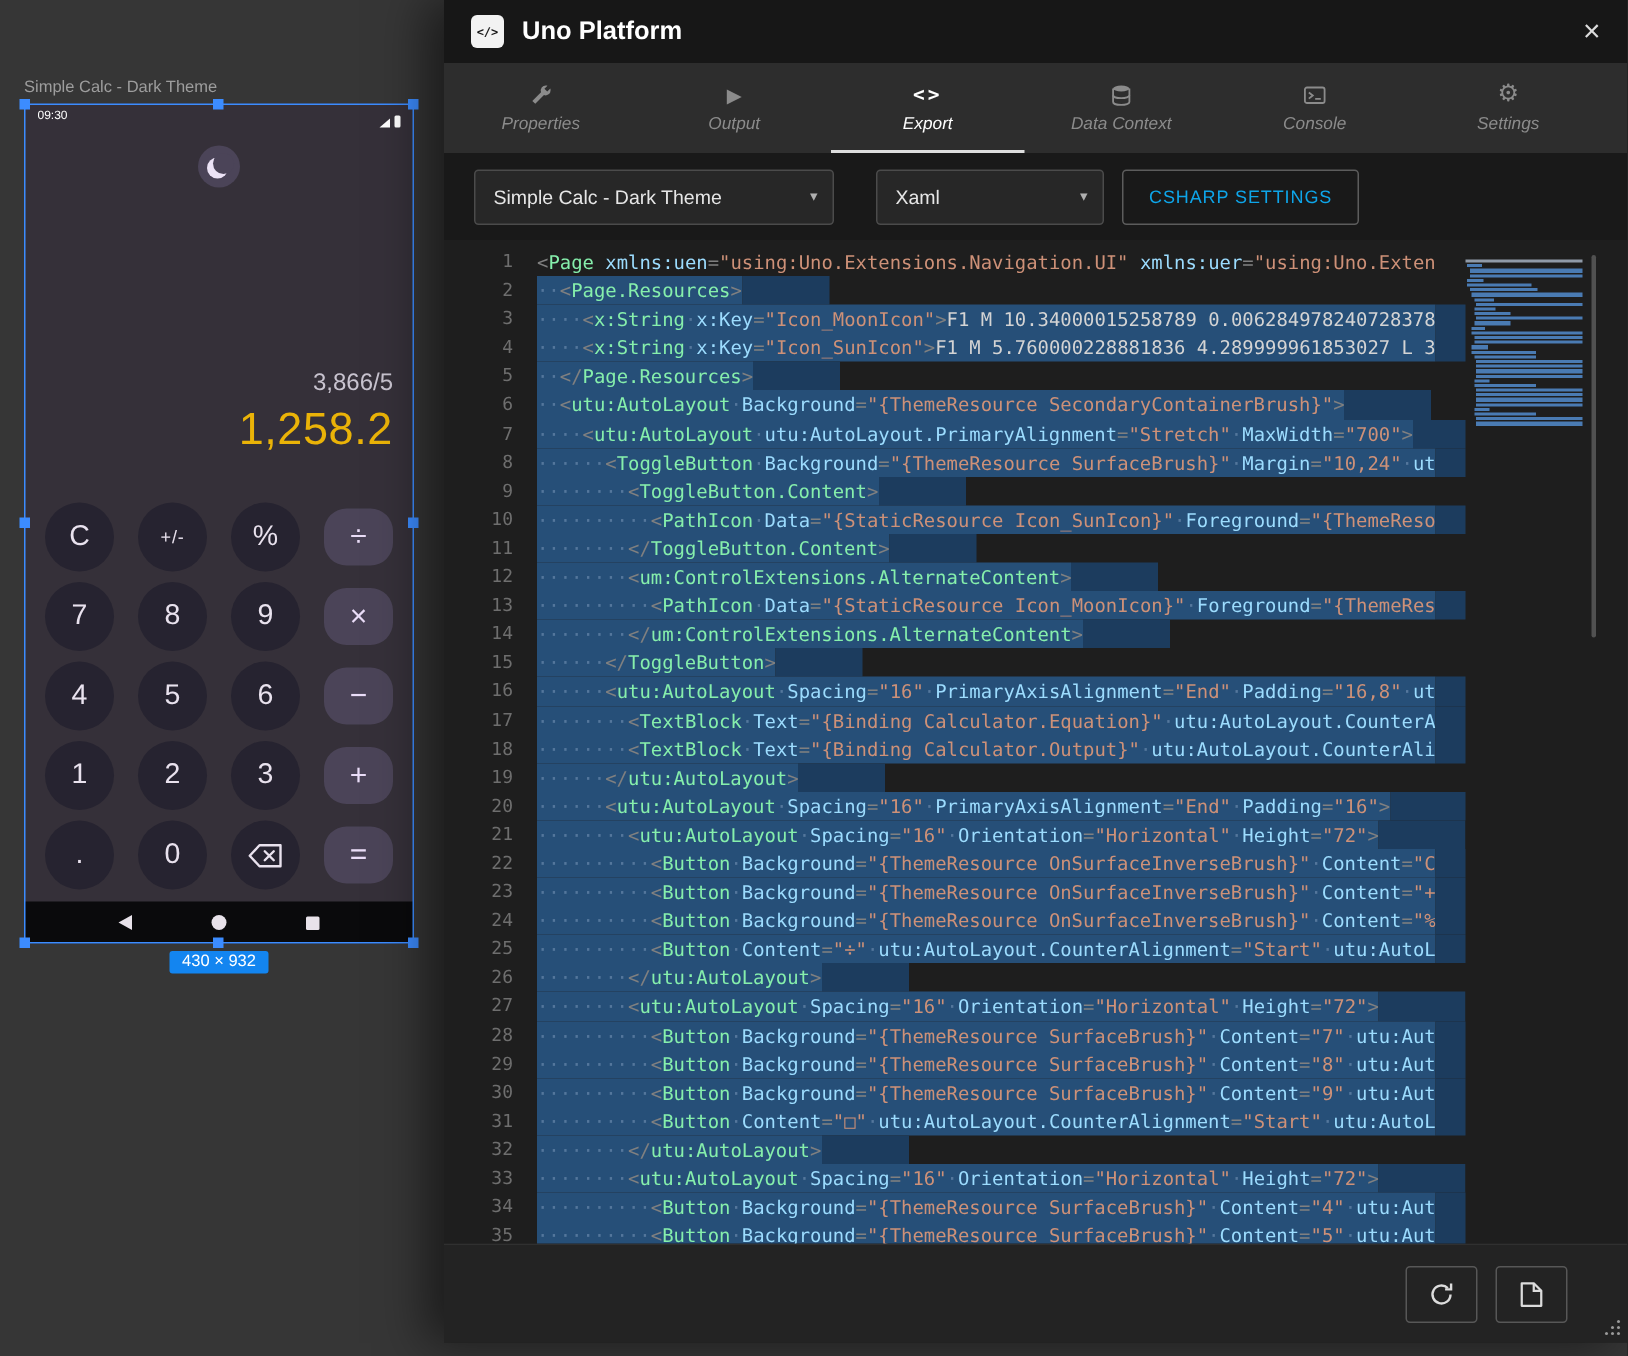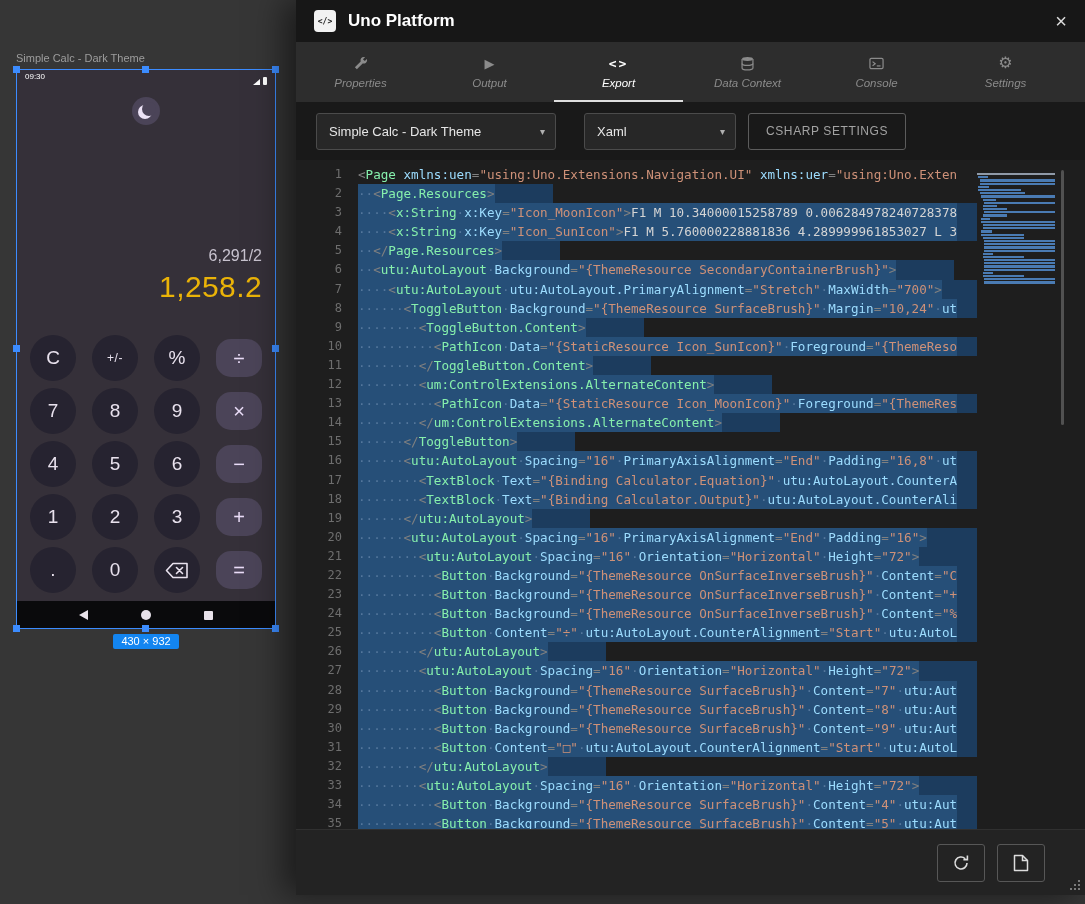--- a/index.html
+++ b/index.html
@@ -72,21 +72,21 @@
   .code-gi{font-family:"DejaVu Sans Mono",monospace;font-weight:bold;font-size:13px;letter-spacing:2px;}
   .tab-label{font-size:11.5px;font-style:italic;}
 
   .toolbar{height:58px;background:#191919;display:flex;align-items:center;padding:0 20px;flex:none;}
   .select{height:37px;background:#272727;border:1px solid #4b4b4b;border-radius:3px;display:flex;
           align-items:center;padding:0 10px 0 12px;color:#e6e6e6;font-size:13px;box-sizing:border-box;}
   .select .caret{margin-left:auto;color:#b0b0b0;font-size:10px;padding-left:16px;}
   .page-select{width:240px;}
   .format-select{width:152px;margin-left:28px;}
   .btn-outline{margin-left:12px;height:37px;padding:0 17px;border:1px solid #5c5c5c;border-radius:3px;
-               color:#a3a3a3;font-size:12px;letter-spacing:.6px;display:flex;align-items:center;
+               color:#0ea5e9;font-size:12px;letter-spacing:.6px;display:flex;align-items:center;
                background:transparent;box-sizing:border-box;}
 
   .editor{flex:1;position:relative;background:#1e1e1e;overflow:hidden;}
   .code{position:absolute;left:0;top:0;bottom:0;width:681px;overflow:hidden;padding-top:5px;
         font-family:"DejaVu Sans Mono",monospace;font-size:12.6px;line-height:19.1px;white-space:pre;}
   .line{display:flex;height:19.1px;}
   .ln{flex:0 0 62px;box-sizing:border-box;text-align:right;padding-right:16px;color:#6e6e6e;font-size:12px;}
   .lt{flex:none;}
   .line.sel .lt{background:#264f78;}
   .tail{display:inline-block;height:19.1px;width:58px;background:#1c3c5e;flex:none;}
@@ -117,21 +117,21 @@
       <span class="status-time">09:30</span>
       <span class="status-icons">
         <i class="sig"></i>
         <i class="bat"></i>
       </span>
     </div>
     <div class="theme-toggle">
       <div class="moon"></div>
     </div>
     <div class="display">
-      <div class="equation">6,291/2</div>
+      <div class="equation">3,866/5</div>
       <div class="output">1,258.2</div>
     </div>
     <div class="keypad">
         <div class="key">C</div>
         <div class="key small">+/-</div>
         <div class="key">%</div>
         <div class="key op">÷</div>
         <div class="key">7</div>
         <div class="key">8</div>
         <div class="key">9</div>

